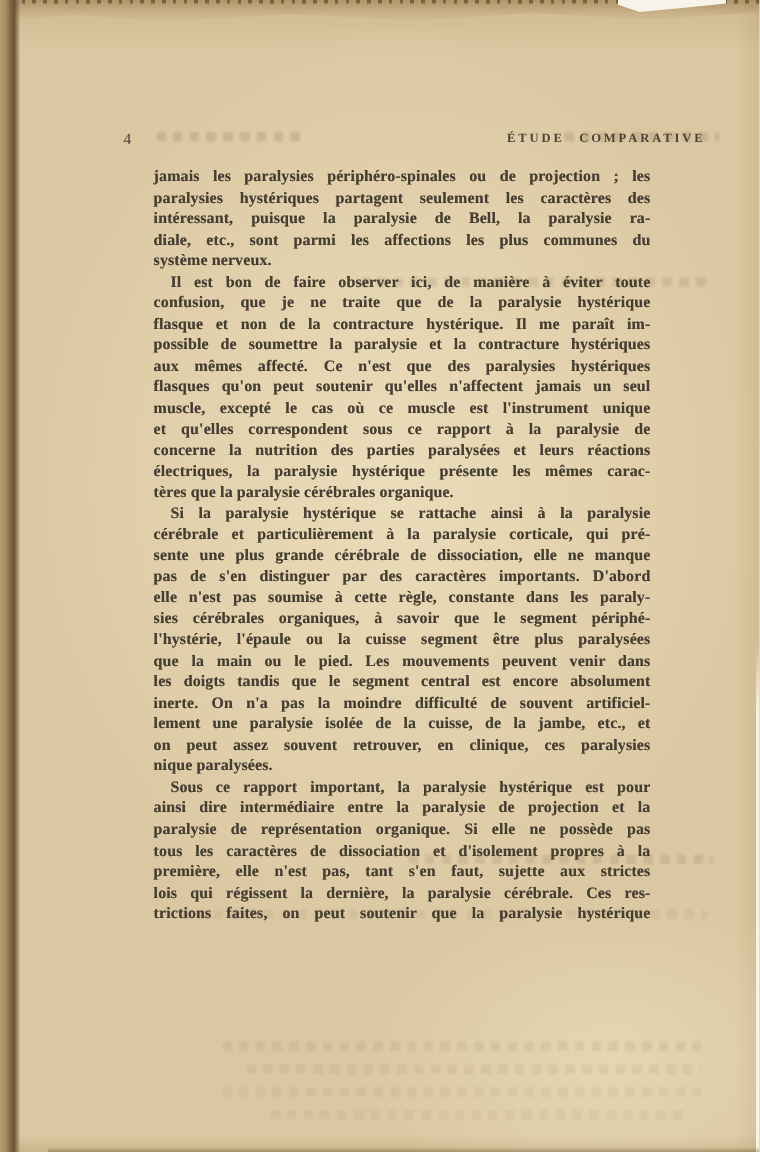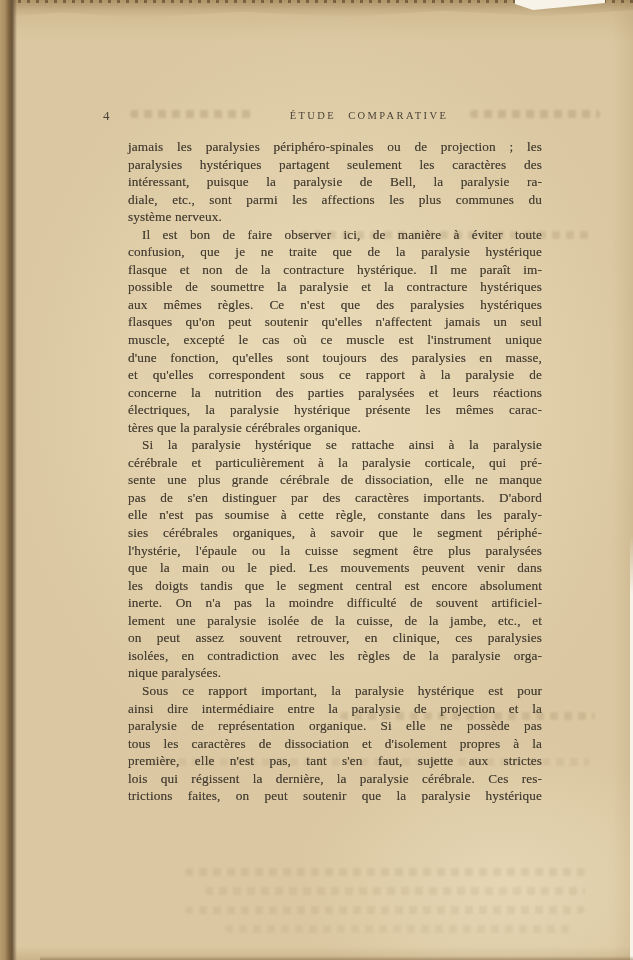--- a/index.html
+++ b/index.html
@@ -53,28 +53,29 @@
     background:repeating-linear-gradient(90deg, rgba(128,102,66,.20) 0 8px, rgba(128,102,66,0) 8px 14px);
     filter:blur(1.1px);
   }
   .header-row{position:absolute;top:107px;left:0;width:100%;height:18px;}
   .pagenum{
     position:absolute;left:103px;top:1px;
     font-size:13px;color:#4a4337;
   }
   .runhead{
     position:absolute;left:150px;right:45px;top:3px;
-    text-align:center;
+    text-align:right;
     font-size:10.5px;letter-spacing:2.4px;word-spacing:7px;
     color:#4a4337;
+    font-weight:bold;
   }
   #text-block{
     position:absolute;left:128px;top:138px;width:414px;
   }
-  .para{margin:0;}
+  .para{margin:0;font-weight:bold;}
   .line{
     height:17.55px;line-height:17.55px;
     font-size:13.3px;letter-spacing:.1px;
     white-space:normal;
     text-shadow:0 0 .5px rgba(62,54,42,.55);
   }
   .just{text-align:justify;text-align-last:justify;text-justify:inter-word;}
   .indent{padding-left:14px;}
 </style>
 </head>
@@ -109,43 +110,41 @@
         <div class="line just">paralysies hystériques partagent seulement les caractères des</div>
         <div class="line just">intéressant, puisque la paralysie de Bell, la paralysie ra-</div>
         <div class="line just">diale, etc., sont parmi les affections les plus communes du</div>
         <div class="line">système nerveux.</div>
       </div>
       <div class="para">
         <div class="line just indent">Il est bon de faire observer ici, de manière à éviter toute</div>
         <div class="line just">confusion, que je ne traite que de la paralysie hystérique</div>
         <div class="line just">flasque et non de la contracture hystérique. Il me paraît im-</div>
         <div class="line just">possible de soumettre la paralysie et la contracture hystériques</div>
-        <div class="line just">aux mêmes règles. Ce n'est que des paralysies hystériques</div>
+        <div class="line just">aux mêmes affecté. Ce n'est que des paralysies hystériques</div>
         <div class="line just">flasques qu'on peut soutenir qu'elles n'affectent jamais un seul</div>
         <div class="line just">muscle, excepté le cas où ce muscle est l'instrument unique</div>
-        <div class="line just">d'une fonction, qu'elles sont toujours des paralysies en masse,</div>
         <div class="line just">et qu'elles correspondent sous ce rapport à la paralysie de</div>
         <div class="line just">concerne la nutrition des parties paralysées et leurs réactions</div>
         <div class="line just">électriques, la paralysie hystérique présente les mêmes carac-</div>
         <div class="line">tères que la paralysie cérébrales organique.</div>
       </div>
       <div class="para">
         <div class="line just indent">Si la paralysie hystérique se rattache ainsi à la paralysie</div>
         <div class="line just">cérébrale et particulièrement à la paralysie corticale, qui pré-</div>
         <div class="line just">sente une plus grande cérébrale de dissociation, elle ne manque</div>
         <div class="line just">pas de s'en distinguer par des caractères importants. D'abord</div>
         <div class="line just">elle n'est pas soumise à cette règle, constante dans les paraly-</div>
         <div class="line just">sies cérébrales organiques, à savoir que le segment périphé-</div>
         <div class="line just">l'hystérie, l'épaule ou la cuisse segment être plus paralysées</div>
         <div class="line just">que la main ou le pied. Les mouvements peuvent venir dans</div>
         <div class="line just">les doigts tandis que le segment central est encore absolument</div>
         <div class="line just">inerte. On n'a pas la moindre difficulté de souvent artificiel-</div>
         <div class="line just">lement une paralysie isolée de la cuisse, de la jambe, etc., et</div>
         <div class="line just">on peut assez souvent retrouver, en clinique, ces paralysies</div>
-        <div class="line just">isolées, en contradiction avec les règles de la paralysie orga-</div>
         <div class="line">nique paralysées.</div>
       </div>
       <div class="para">
         <div class="line just indent">Sous ce rapport important, la paralysie hystérique est pour</div>
         <div class="line just">ainsi dire intermédiaire entre la paralysie de projection et la</div>
         <div class="line just">paralysie de représentation organique. Si elle ne possède pas</div>
         <div class="line just">tous les caractères de dissociation et d'isolement propres à la</div>
         <div class="line just">première, elle n'est pas, tant s'en faut, sujette aux strictes</div>
         <div class="line just">lois qui régissent la dernière, la paralysie cérébrale. Ces res-</div>
         <div class="line just">trictions faites, on peut soutenir que la paralysie hystérique</div>

